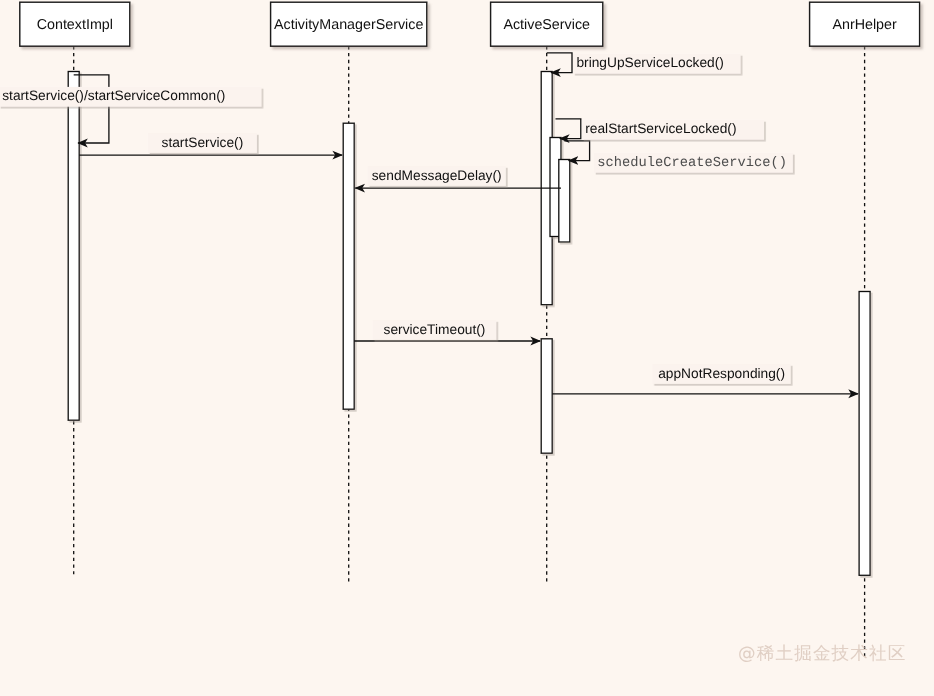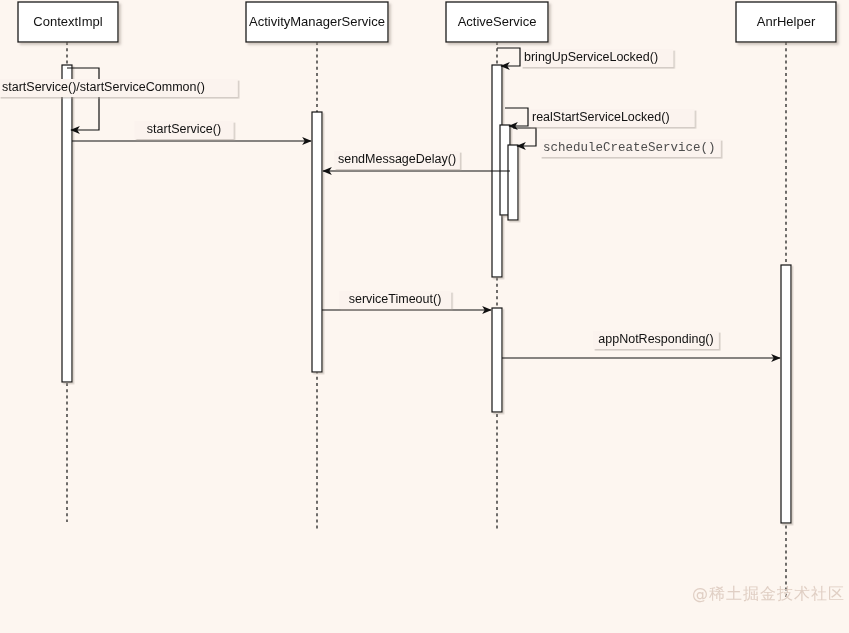--- a/index.html
+++ b/index.html
@@ -72,21 +72,21 @@
     font-size: 12.5px;
     fill: #4d4d4d;
   }
   .msg-label.anchor-middle { text-anchor: middle; }
   .msg-label.anchor-start  { text-anchor: start; }
   .label-bg {
     fill: #fbf3ee;
   }
   .watermark {
     position: absolute;
-    right: 4px;
+    right: 25px;
     bottom: 28px;
     font-family: "DejaVu Sans", sans-serif;
     font-size: 16px;
     color: #e0cfc4;
     letter-spacing: 1px;
     user-select: none;
     white-space: nowrap;
   }
 </style>
 </head>

